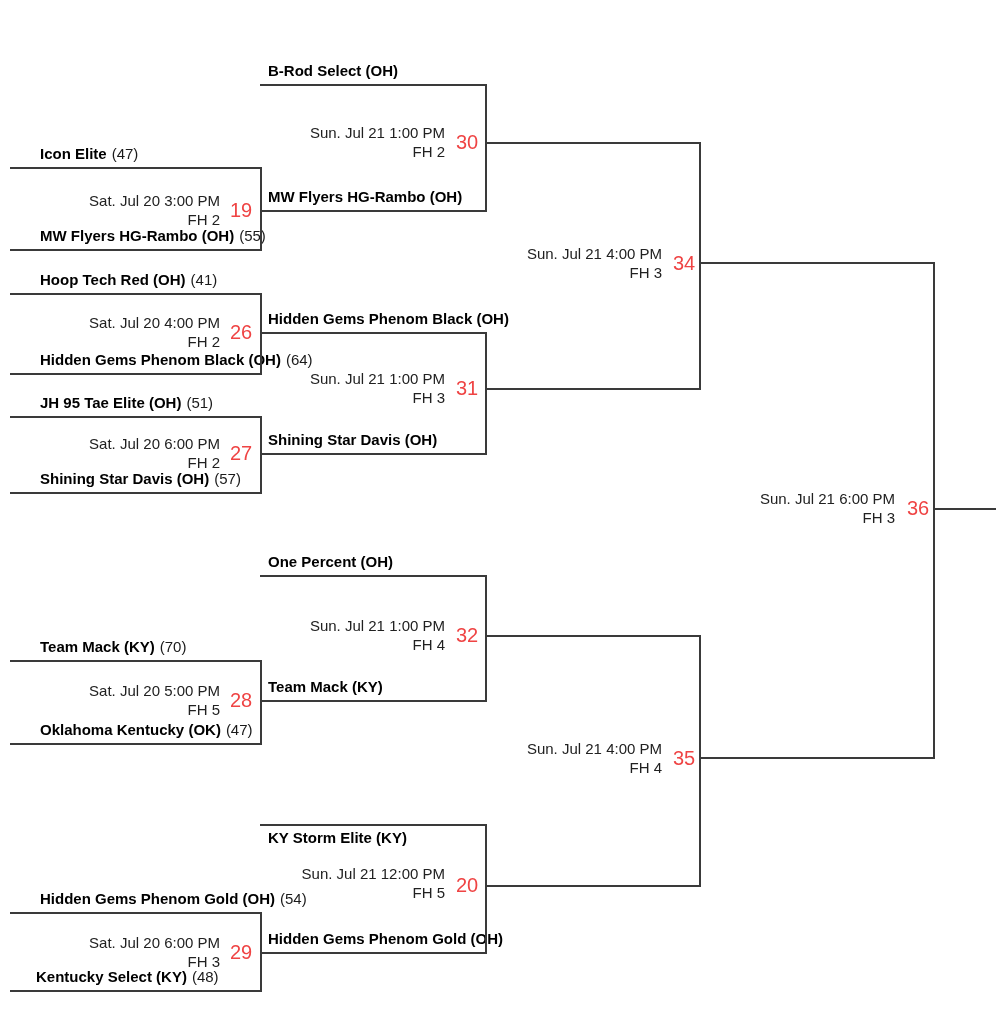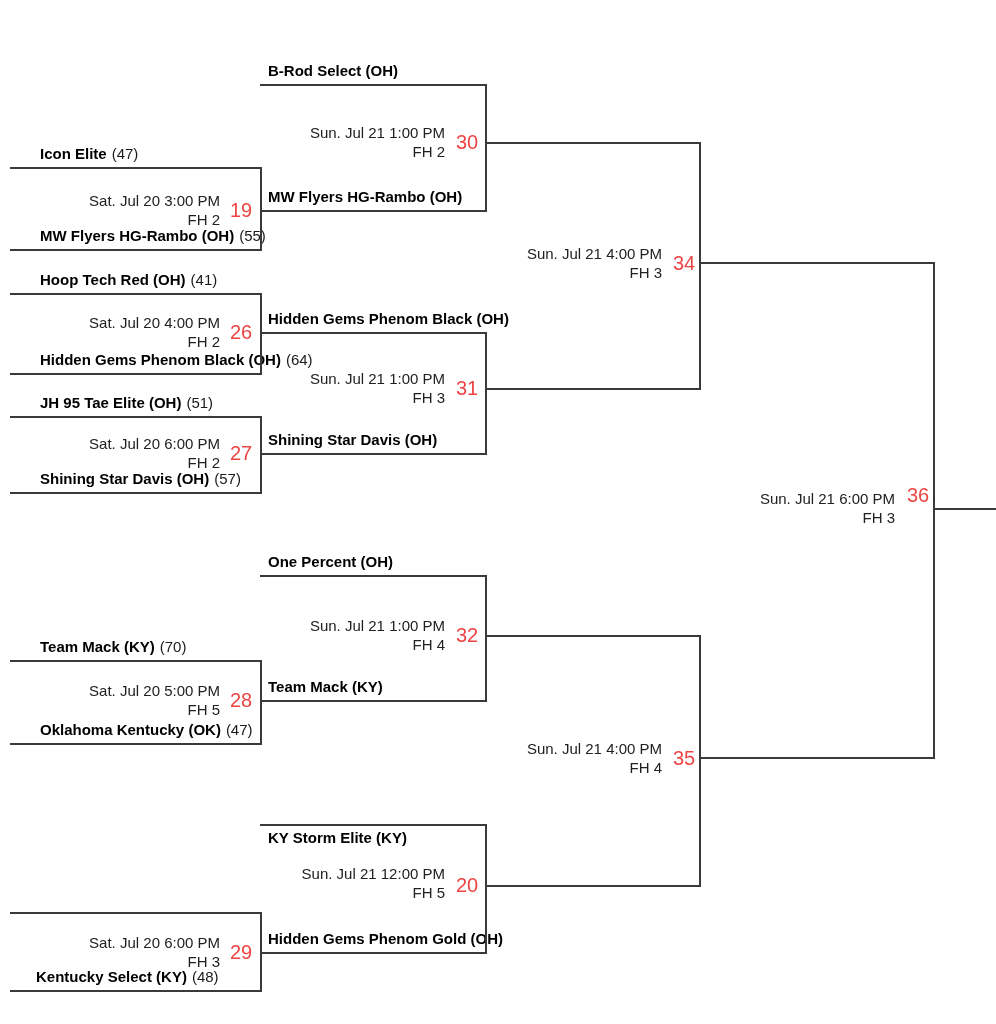--- a/index.html
+++ b/index.html
@@ -70,20 +70,21 @@
   <div class="hl" style="left:10px;top:660px;width:250px"></div>
   <div class="team" style="left:40px;top:721px"><span>Oklahoma Kentucky (OK)</span><span class="sc">(47)</span></div>
   <div class="hl" style="left:10px;top:743px;width:250px"></div>
   <div class="vl" style="left:260px;top:660px;height:85px"></div>
   <div class="ginfo" style="left:20px;top:681px">
     <div>Sat. Jul 20 5:00 PM</div>
     <div>FH 5</div>
   </div>
   <div class="gnum" style="left:230px;top:690px">28</div>
 
+  <div class="team" style="left:40px;top:890px"><span>Hidden Gems Phenom Gold (OH)</span><span class="sc">(54)</span></div>
   <div class="hl" style="left:10px;top:912px;width:250px"></div>
   <div class="team" style="left:36px;top:968px"><span>Kentucky Select (KY)</span><span class="sc">(48)</span></div>
   <div class="hl" style="left:10px;top:990px;width:250px"></div>
   <div class="vl" style="left:260px;top:912px;height:80px"></div>
   <div class="ginfo" style="left:20px;top:933px">
     <div>Sat. Jul 20 6:00 PM</div>
     <div>FH 3</div>
   </div>
   <div class="gnum" style="left:230px;top:942px">29</div>
 
@@ -150,15 +151,15 @@
   <div class="gnum" style="left:673px;top:748px">35</div>
 
   <div class="hl" style="left:699px;top:262px;width:234px"></div>
   <div class="hl" style="left:699px;top:757px;width:234px"></div>
   <div class="vl" style="left:933px;top:262px;height:497px"></div>
   <div class="hl" style="left:933px;top:508px;width:63px"></div>
   <div class="ginfo" style="left:695px;top:489px">
     <div>Sun. Jul 21 6:00 PM</div>
     <div>FH 3</div>
   </div>
-  <div class="gnum" style="left:907px;top:485px">36</div>
+  <div class="gnum" style="left:907px;top:498px">36</div>
 
 </div>
 
 </body></html>

